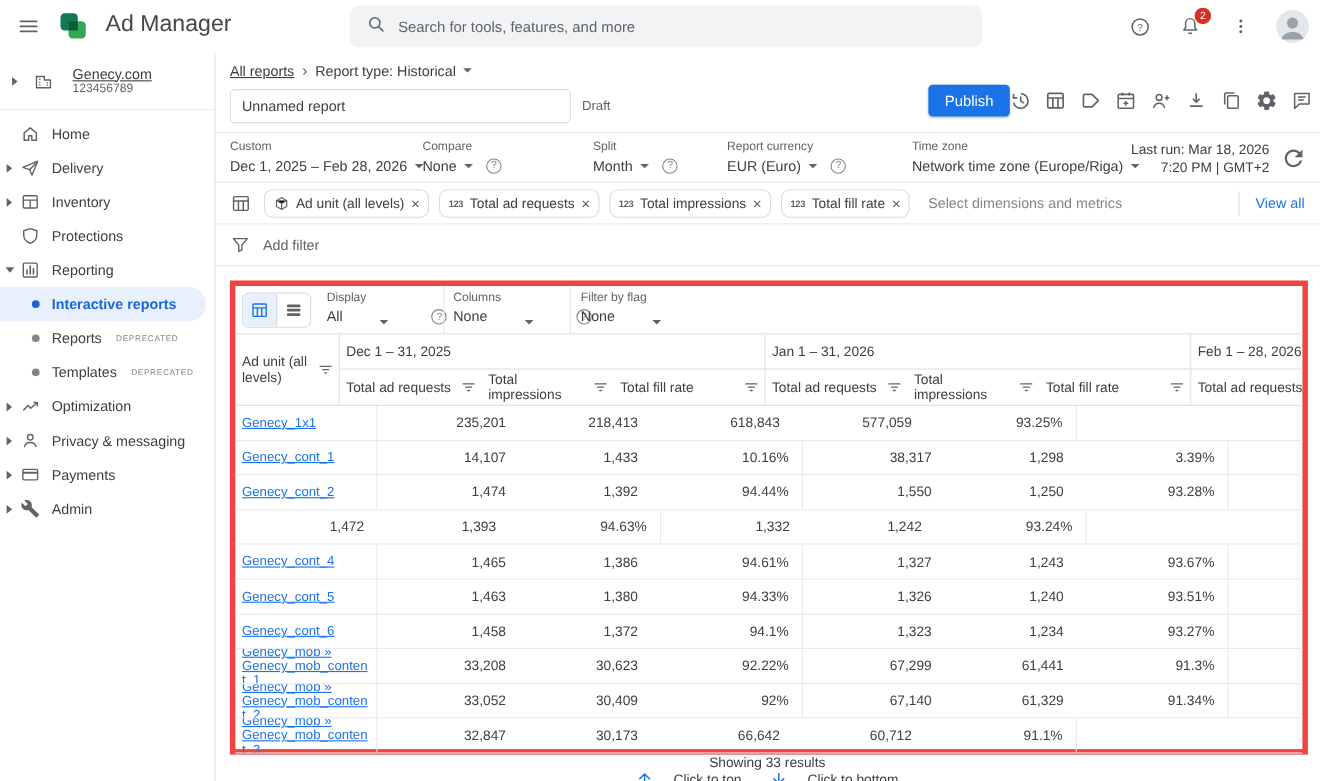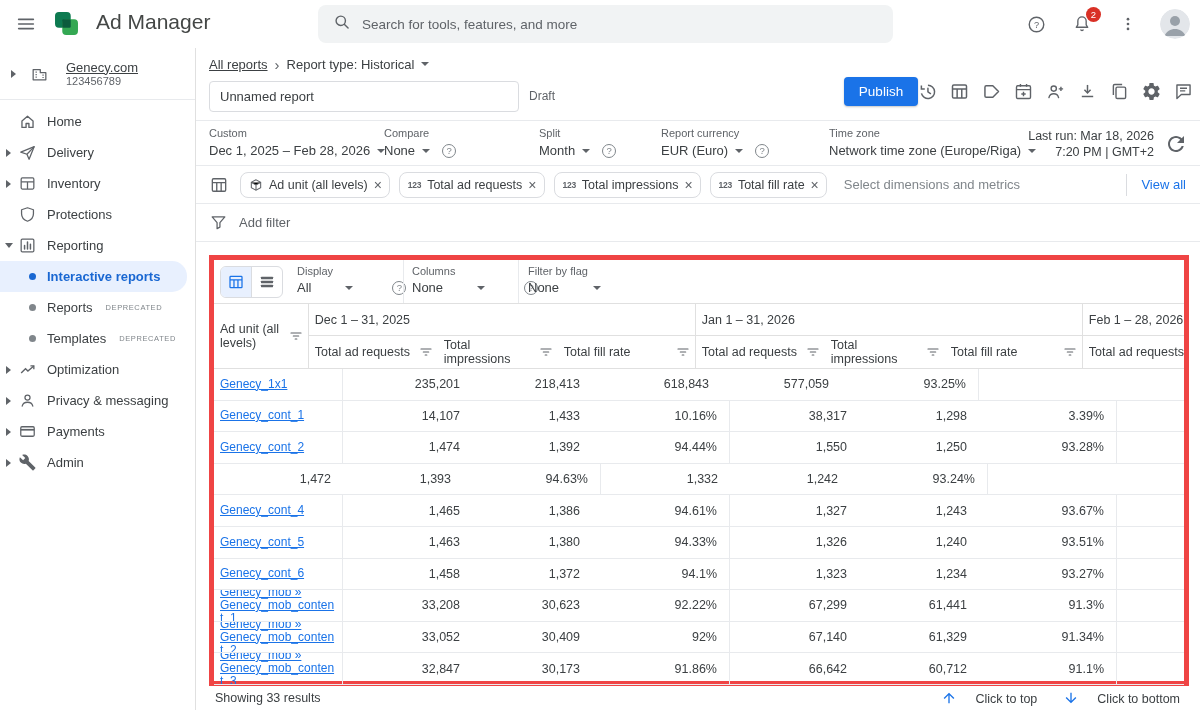--- a/index.html
+++ b/index.html
@@ -75,21 +75,21 @@
 
   
   .table-card { position:absolute; left:13px; top:207px; width:980px; height:431px; border:5px solid #ef4444; background:#fff; }
   .table-toolbar { position:relative; height:44px; border-bottom:1px solid #e0e0e0; }
   .toggle { position:absolute; left:6px; top:6px; display:flex; border:1px solid #dadce0; border-radius:6px; overflow:hidden; }
   .tgl-btn { width:30px; height:30px; display:flex; align-items:center; justify-content:center; }
   .tgl-btn.active { background:#e8f0fe; }
   .tgl-sep { width:1px; background:#dadce0; }
   .tbg { position:absolute; top:5px; }
   .tbg-label { font-size:11px; color:#5f6368; }
-  .tbg-value { margin-top:3px; font-size:13px; color:#3c4043; display:flex; align-items:center; white-space:nowrap;gap:27px; }
+  .tbg-value { margin-top:3px; font-size:13px; color:#3c4043; display:flex; align-items:flex-end; white-space:nowrap;gap:27px; }
   .tb-div { position:absolute; top:0; height:100%; width:1px; background:#e8eaed; }
 
   .thead { display:flex; height:65px; border-bottom:1px solid #e0e0e0; font-size:12.5px; color:#3c4043; }
   .th-dim { width:129px; border-right:1px solid #e0e0e0; display:flex; align-items:center; justify-content:space-between; padding:0 4px 0 6px; }
   .th-label { line-height:14px; }
   .th-rest { flex:1; display:flex; flex-direction:column; }
   .th-groups { height:32px; display:flex; border-bottom:1px solid #e0e0e0; }
   .group { display:flex; align-items:center; padding-left:6px; white-space:nowrap; }
   .g1,.g2 { width:387px; border-right:1px solid #e0e0e0; }
   .g3 { flex:1; overflow:hidden; }
@@ -101,21 +101,21 @@
 
   .tbody { }
   .trow { display:flex; height:31.6px; border-bottom:1px solid #e8eaed; align-items:stretch; font-size:12.5px; }
   .td { display:flex; align-items:center; }
   .td.name { width:129px; border-right:1px solid #e8eaed; padding:0 6px; overflow:hidden; }
   .unit-link { color:#1a73e8; text-decoration:underline; font-size:12px; line-height:13px; word-break:break-word; cursor:pointer; }
   .td.num { justify-content:flex-end; padding-right:12px; color:#3c4043; }
   .n1,.n4 { width:129px; } .n2,.n5 { width:120px; } .n3,.n6 { width:138px; border-right:1px solid #e8eaed; }
   .td.feb { flex:1; }
 
-  .footer-row { position:absolute; left:0; top:638px; width:100%; height:24px; display:flex; align-items:center; justify-content:space-between; padding:0 20px 0 19px; font-size:12.5px; color:#3c4043; }
+  .footer-row { position:absolute; left:0; top:638px; width:100%; height:24px; display:flex; align-items:center; justify-content:space-between; padding:0 20px 0 19px; font-size:12.5px; color:#3c4043;flex-direction:column; }
   .foot-right { display:flex; align-items:center; gap:26px; }
   .foot-link { display:flex; align-items:flex-end; gap:18px; cursor:pointer; }
 </style>
 </head>
 <body>
 
 <header class="topbar">
   <button class="hamburger">
     <svg width="22" height="22" viewBox="0 0 24 24">
         <path d="M4 7h16M4 12h16M4 17h16" stroke="#5f6368" stroke-width="1.8" stroke-linecap="round"></path>
@@ -705,21 +705,20 @@
     <div class="td num n6">91.34%</div>
     <div class="td feb"></div>
   </div>
 
   <div class="trow">
     <div class="td name">
             <a class="unit-link">Genecy_mob » Genecy_mob_content_3</a>
           </div>
     <div class="td num n1">32,847</div>
     <div class="td num n2">30,173</div>
-    <div class="td num n3">91.86%</div>
     <div class="td num n4">66,642</div>
     <div class="td num n5">60,712</div>
     <div class="td num n6">91.1%</div>
     <div class="td feb"></div>
   </div>
 </div>
   </div>
 
   <div class="footer-row">
     <span>Showing 33 results</span>

